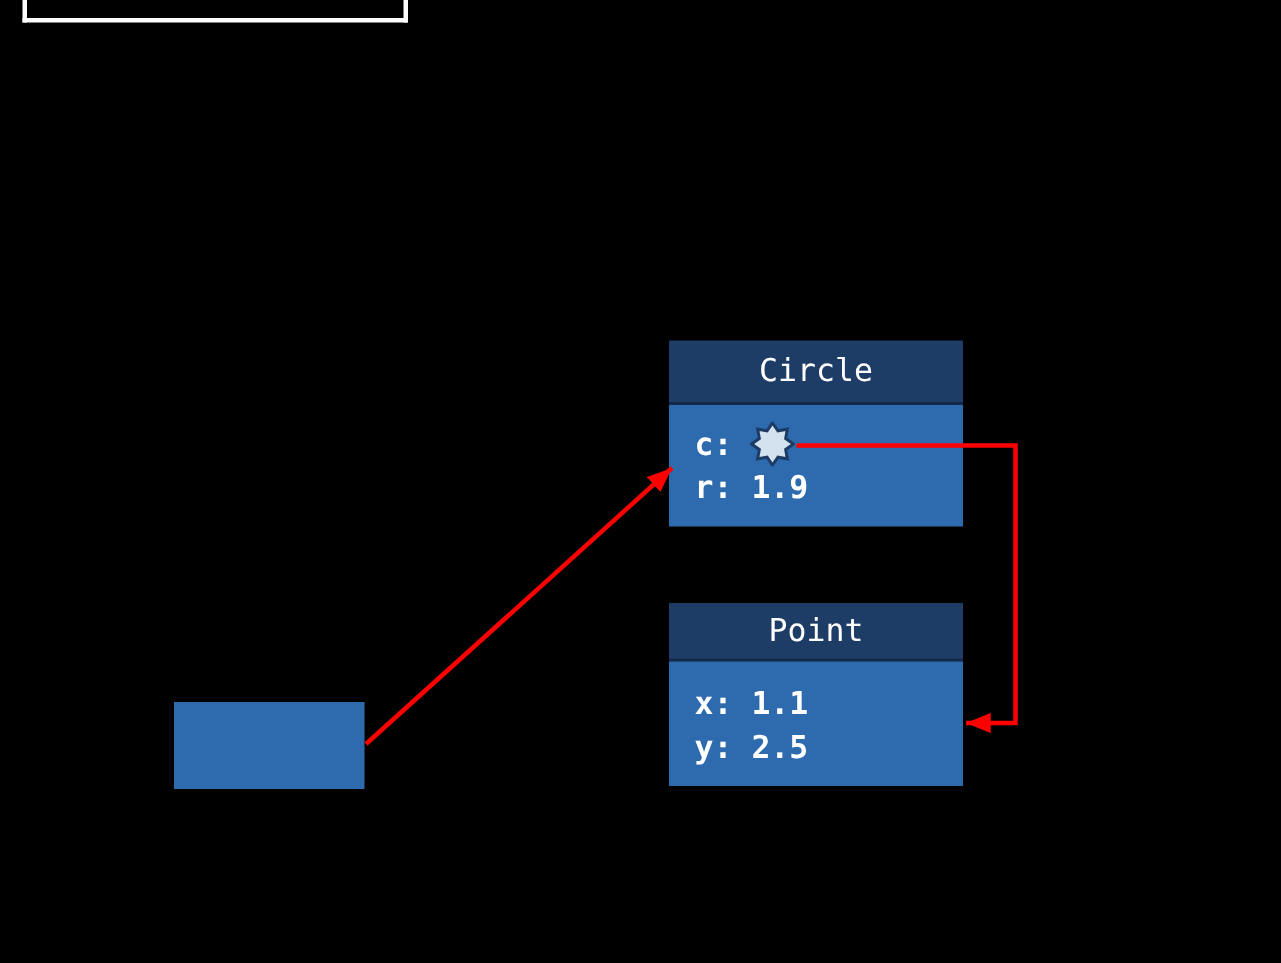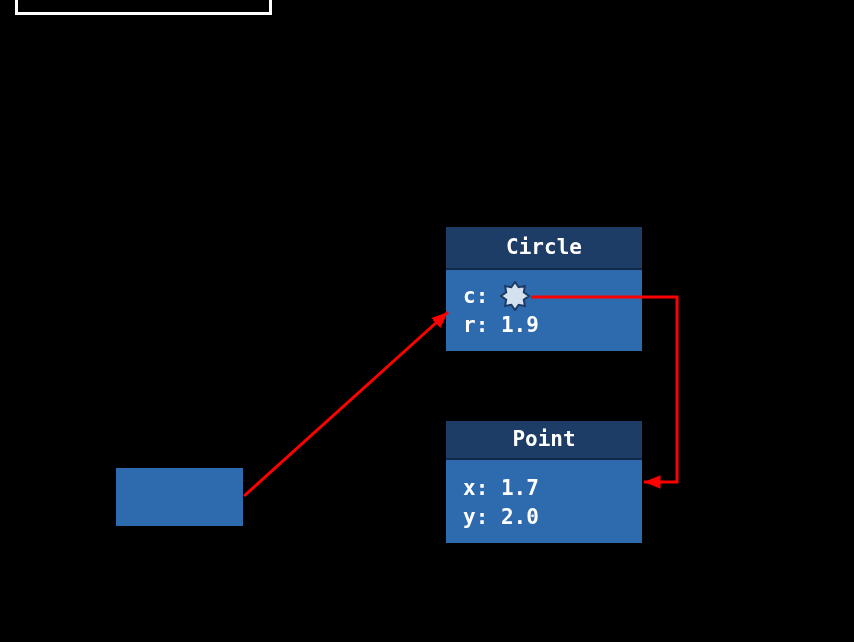--- a/index.html
+++ b/index.html
@@ -25,25 +25,25 @@
   
   .obj-box { position: absolute; width: 196px; }
   .obj-box.circle { left: 446px; top: 227px; }
   .obj-box.point  { left: 446px; top: 402px; }
 
   .obj-header {
     box-sizing: border-box;
     background: var(--box-header, #1e3d66);
     border-bottom: 2px solid var(--divider, #13294a);
     color: var(--text-white, #ffffff);
-    font-size: 21px; font-weight: bold;
+    font-size: 21px; font-weight: normal;
     text-align: center;
   }
   .circle .obj-header { height: 43px; line-height: 41px; }
-  .point  .obj-header { height: 39px; line-height: 37px; margin-top: 19px; }
+  .point  .obj-header { height: 39px; line-height: 37px; }
 
   .obj-body {
     box-sizing: border-box;
     background: var(--box-body, #2d6aae);
     color: var(--text-white, #ffffff);
     font-size: 21px; font-weight: bold;
     padding-left: 17px;
   }
   .circle .obj-body { height: 81px; padding-top: 11px; }
   .point  .obj-body { height: 83px; padding-top: 13px; }
@@ -100,22 +100,22 @@
           <polygon points="15,1 18.64,6.22 24.9,5.1 23.78,11.36 29,15 23.78,18.64 24.9,24.9 18.64,23.78 15,29 11.36,23.78 5.1,24.9 6.22,18.64 1,15 6.22,11.36 5.1,5.1 11.36,6.22"></polygon>
         </svg>
       </div>
       <div class="obj-line">r: 1.9</div>
     </div>
   </div>
 
   <div class="obj-box point">
     <div class="obj-header">Point</div>
     <div class="obj-body">
-      <div class="obj-line">x: 1.7</div>
-      <div class="obj-line">y: 2.0</div>
+      <div class="obj-line">x: 1.1</div>
+      <div class="obj-line">y: 2.5</div>
     </div>
   </div>
 
   <div class="var-rect"></div>
 
   <svg class="overlay">
     <defs>
       <marker id="arrowhead" markerWidth="5.5" markerHeight="4.5" refX="5.5" refY="2.25" orient="auto" markerUnits="strokeWidth">
         <path class="head" d="M0,0 L5.5,2.25 L0,4.5 Z"></path>
       </marker>

